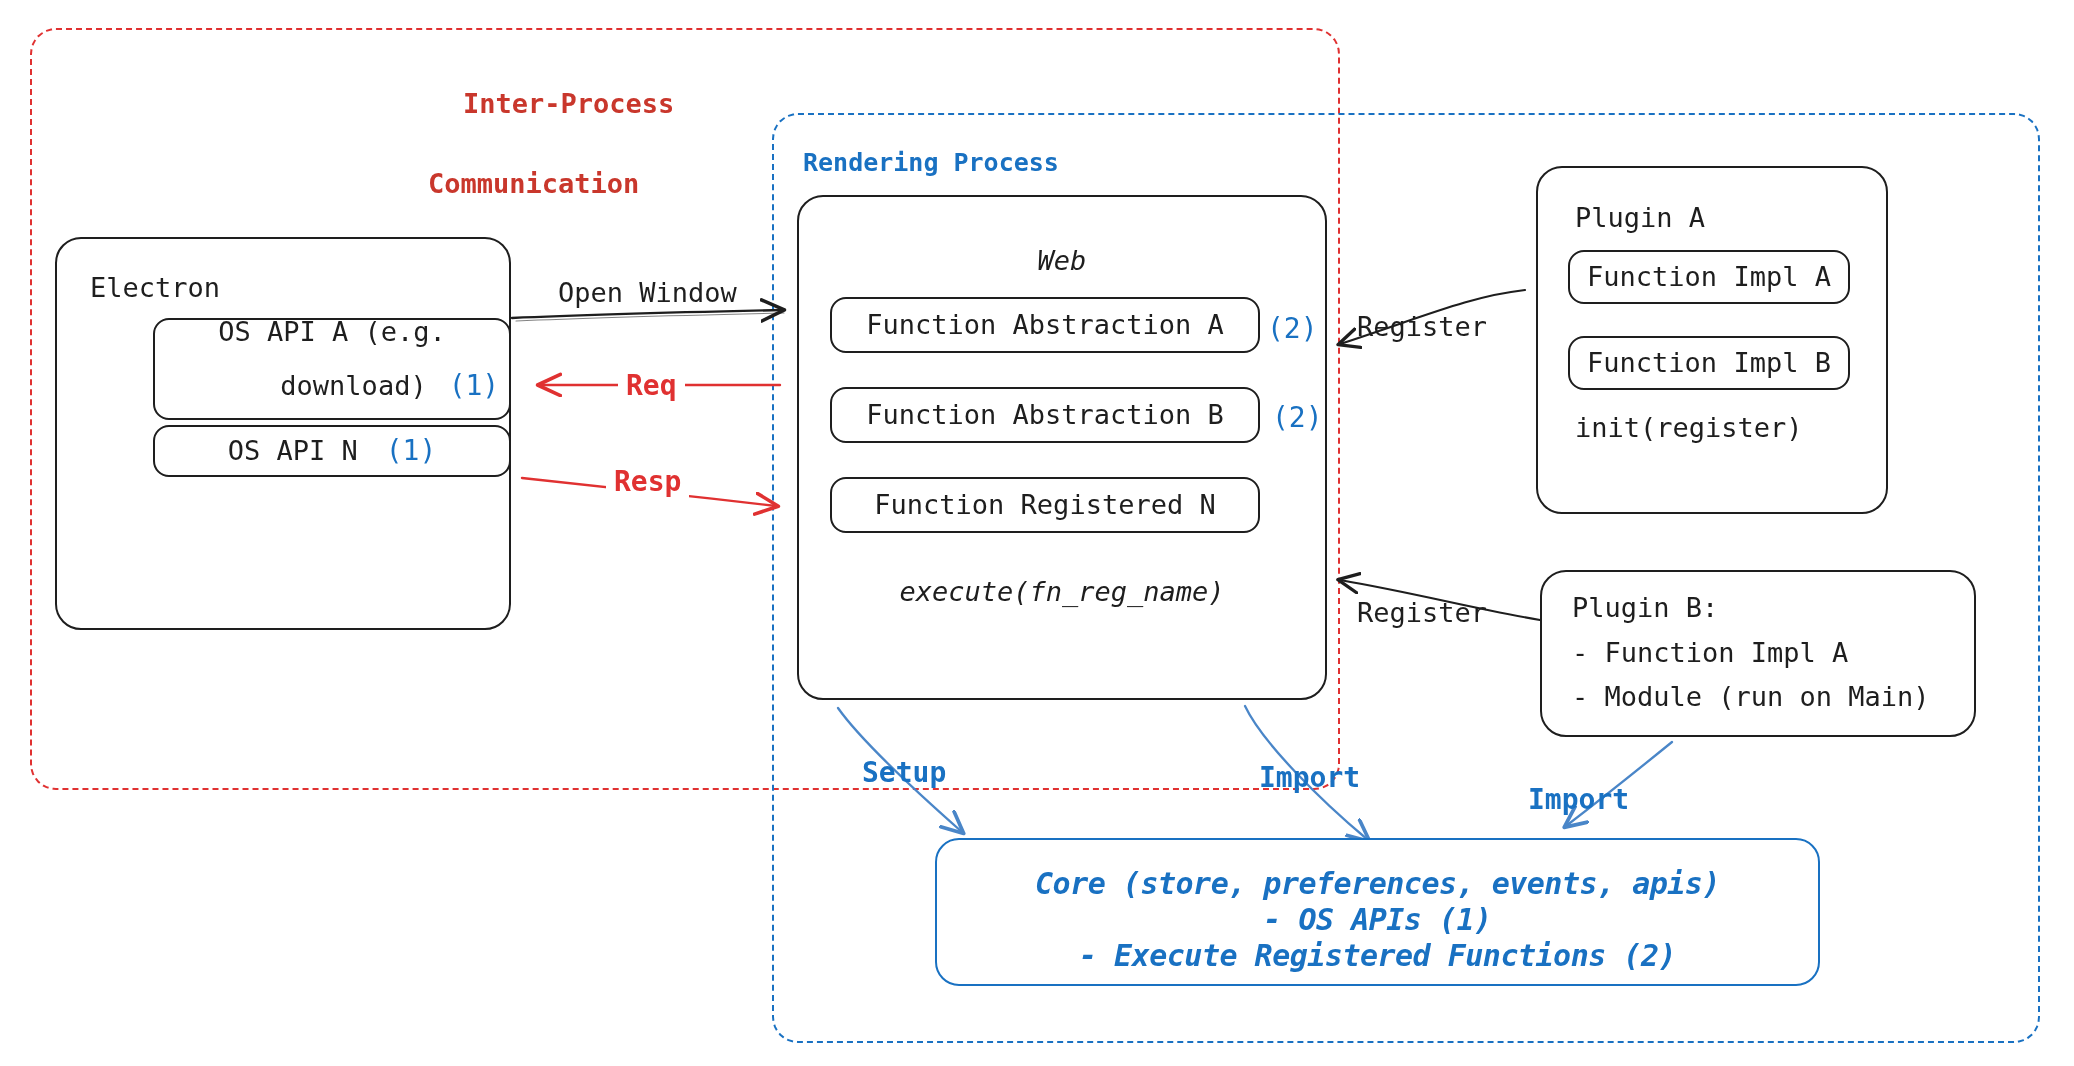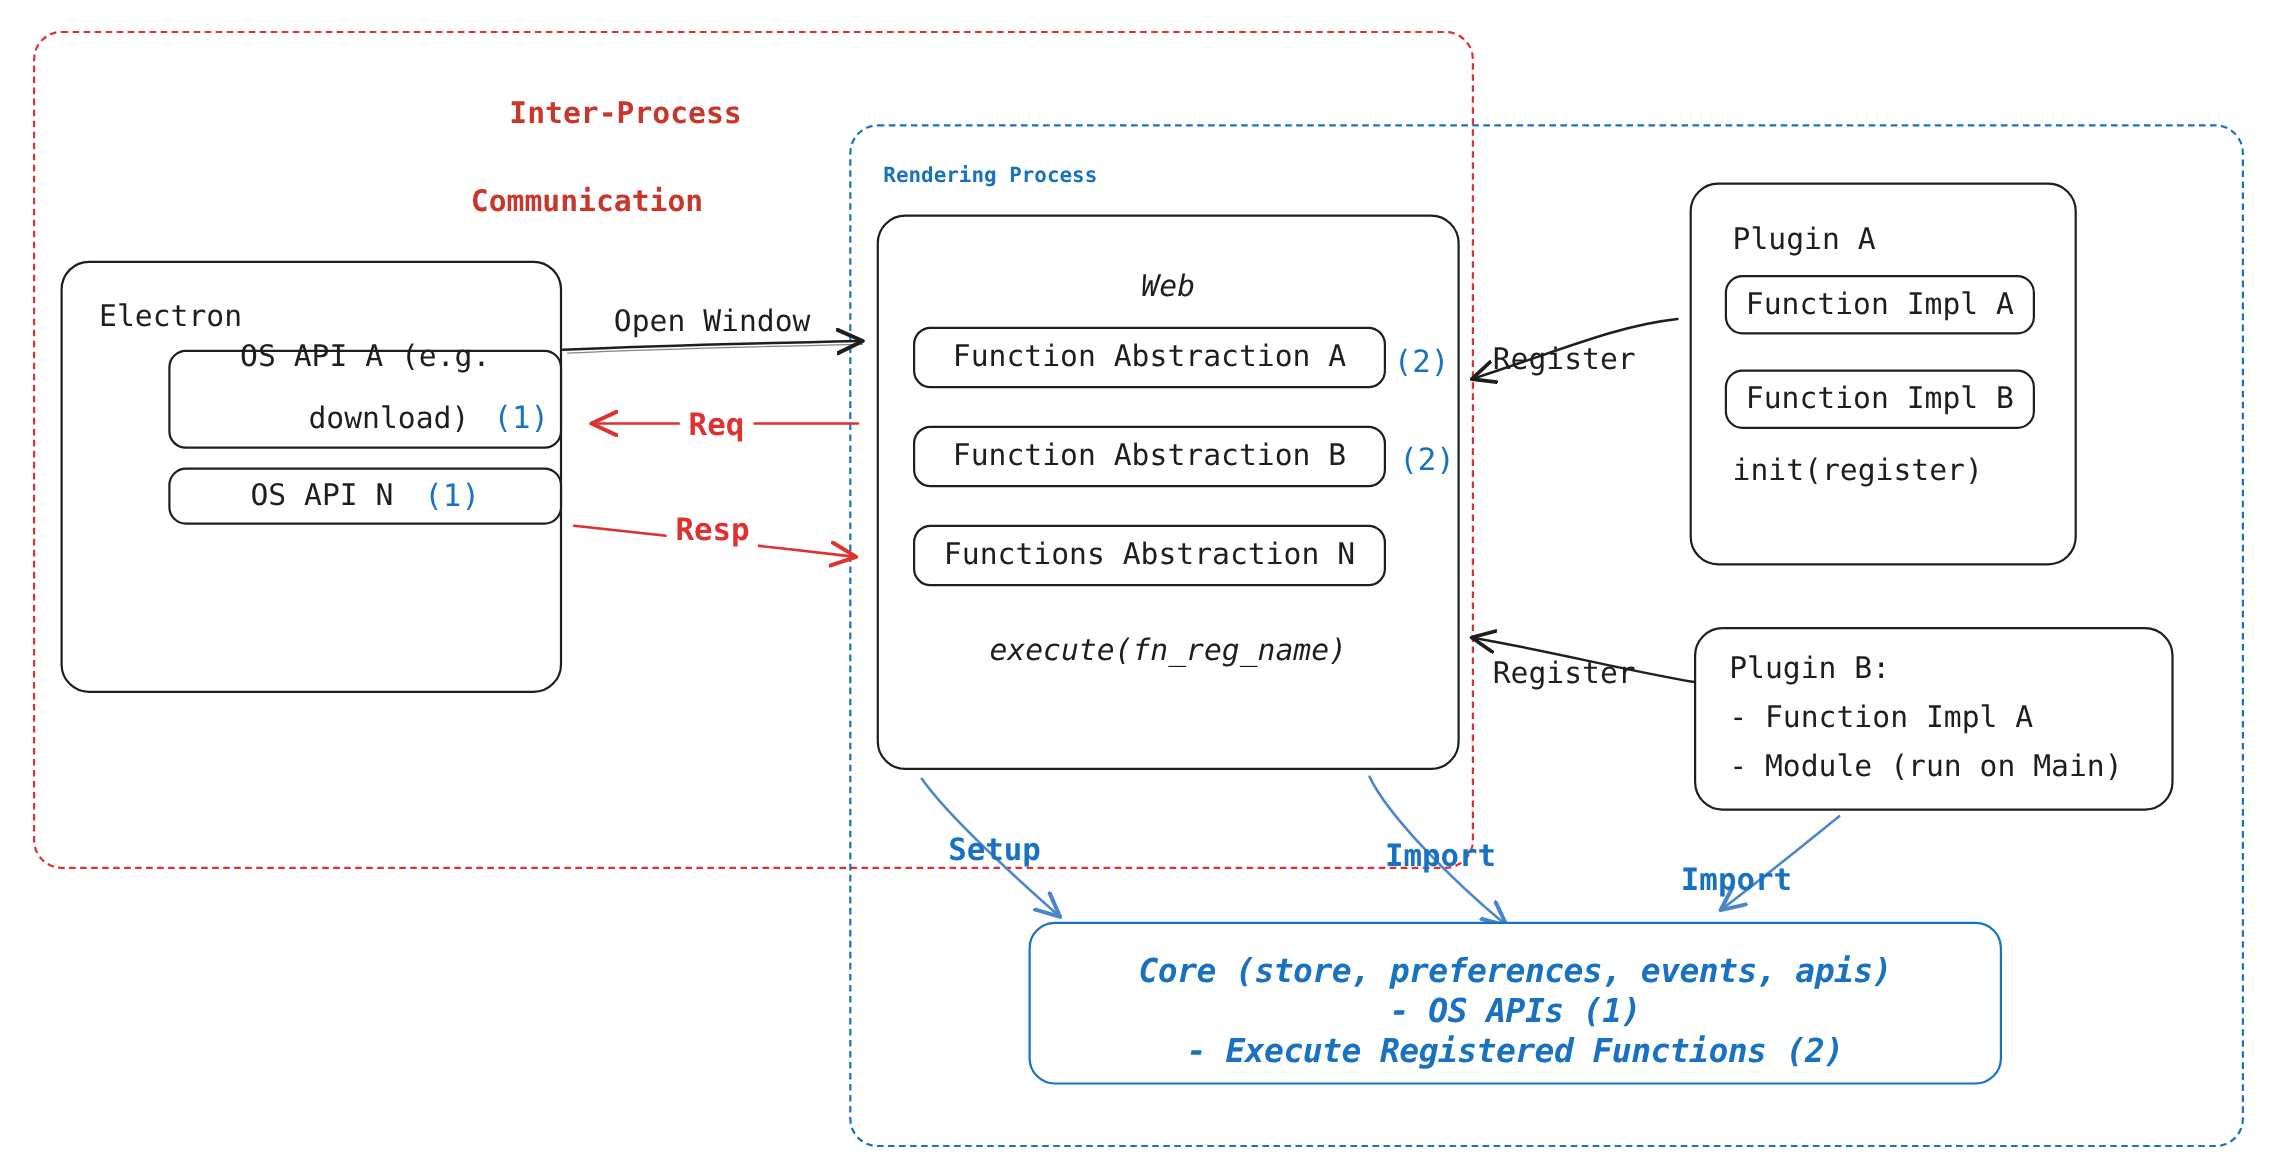--- a/index.html
+++ b/index.html
@@ -31,21 +31,21 @@
     position:absolute;white-space:pre;color:#1e1e1e;
     font-family:"DejaVu Sans Mono","Liberation Mono",monospace;
     letter-spacing:0px;line-height:1.28;
   }
   .lbl.blue{color:#1971c2;}
   .lbl.center{text-align:center;font-style:italic;}
 
   .t-title{font-size:27px;}
   .t-box{font-size:27px;}
   .t-arrow{font-size:27px;}
-  .t-region{font-size:19px;}
+  .t-region{font-size:25px;}
   .t-core{font-size:30px;font-weight:700;color:#1971c2;letter-spacing:-0.5px;}
   .t-flow{font-size:28px;font-weight:700;color:#1971c2;}
   .t-ipc{font-size:27px;font-weight:600;color:#c9372c;line-height:1.32;}
   .t-reqresp{font-size:28px;font-weight:700;color:#e03131;}
   .t-paren{font-size:28px;color:#1971c2;}
 
   
   .ctr{display:flex;align-items:center;justify-content:center;
        width:100%;height:100%;text-align:center;}
 </style>
@@ -122,21 +122,21 @@
 
   <div class="lbl t-flow" style="left:862px;top:755px;">Setup</div>
 
   <div class="lbl t-flow" style="left:1259px;top:760px;">Import</div>
 
   <div class="lbl t-flow" style="left:1528px;top:782px;">Import</div>
 
   <div class="rbox" style="left:55px;top:237px;width:456px;height:393px;padding-left:16px;">
     <div class="lbl t-title" style="left:33px;top:32px;">Electron</div>
 
-    <div class="rbox inner" style="left:96px;top:79px;width:358px;height:90px;">
+    <div class="rbox inner" style="left:96px;top:79px;width:358px;height:102px;">
       <div style="position:absolute;left:0;top:0;width:100%;height:100%;
                   display:flex;flex-direction:column;align-items:center;justify-content:center;">
         <div style="display:block;text-align:center;">
           <span class="lbl t-box" style="position:static;display:block;">OS API A (e.g.</span>
           <span style="display:block;white-space:pre;">
             <span class="lbl t-box" style="position:static;display:inline;">download)</span><span class="lbl t-paren" style="position:static;display:inline;margin-left:22px;">(1)</span>
           </span>
         </div>
       </div>
     </div>
@@ -160,21 +160,21 @@
 
     <div class="rbox inner" style="left:31px;top:190px;width:430px;height:56px;">
       <div class="ctr">
         <span class="lbl t-box" style="position:static;">Function Abstraction B</span>
       </div>
     </div>
     <div class="lbl t-paren" style="left:473px;top:203px;">(2)</div>
 
     <div class="rbox inner" style="left:31px;top:280px;width:430px;height:56px;">
       <div class="ctr">
-        <span class="lbl t-box" style="position:static;">Functions Abstraction N</span>
+        <span class="lbl t-box" style="position:static;">Function Registered N</span>
       </div>
     </div>
 
     <div class="lbl t-box center" style="left:0;top:378px;width:100%;">execute(fn_reg_name)</div>
   </div>
 
   <div class="rbox" style="left:1536px;top:166px;width:352px;height:348px;">
     <div class="lbl t-title" style="left:37px;top:33px;">Plugin A</div>
 
     <div class="rbox inner" style="left:30px;top:168px;width:282px;height:54px;">

